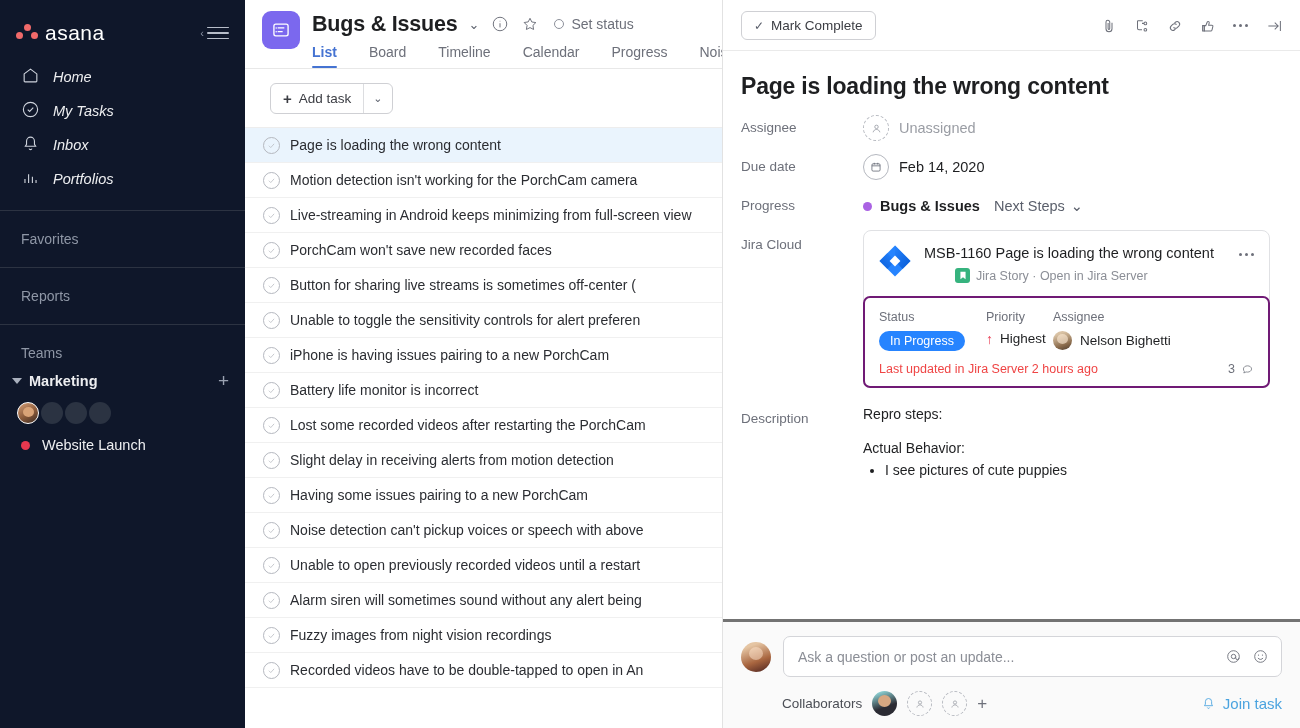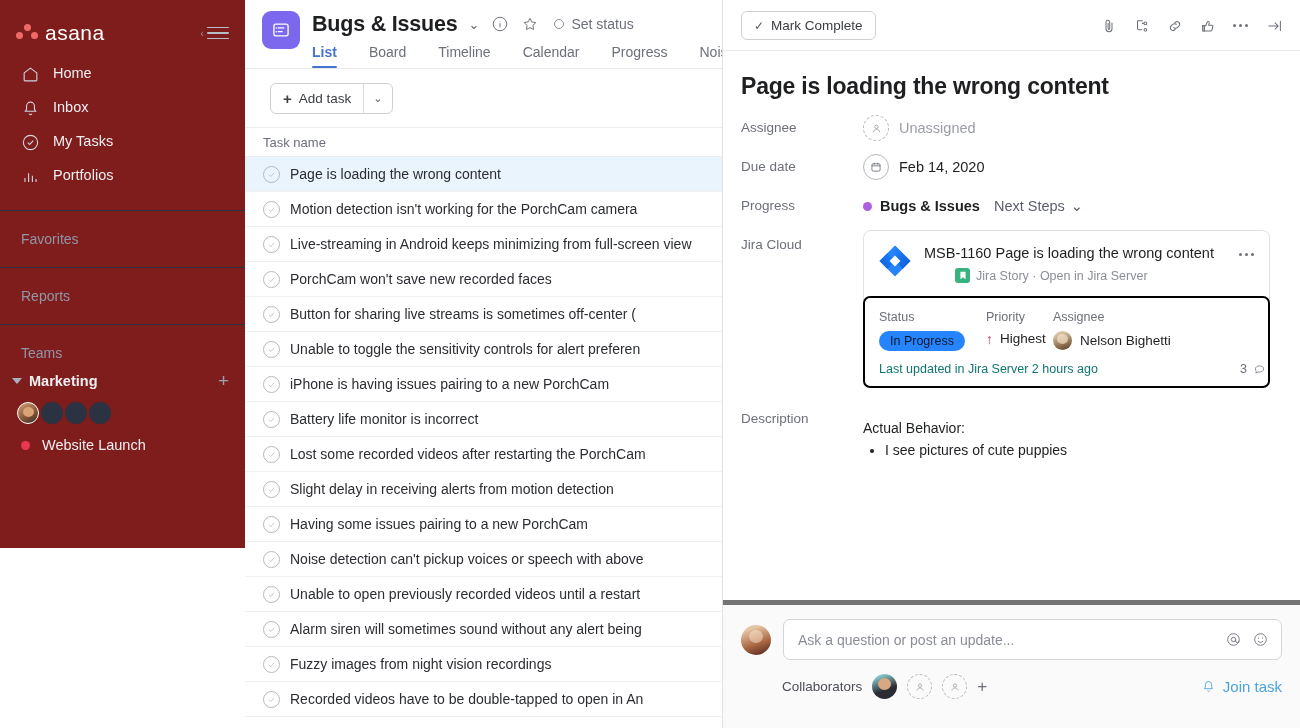--- a/index.html
+++ b/index.html
@@ -5,40 +5,40 @@
   * { box-sizing: border-box; margin: 0; padding: 0; }
   html, body {
     width: 1300px; height: 728px;
     font-family: "Liberation Sans", sans-serif;
     background: #fff; overflow: hidden;
   }
   .app { display: flex; width: 1300px; height: 728px; position: relative; }
 
   
   .sidebar {
-    width: 245px; height: 548px; background: #7f1d1d;
+    width: 245px; height: 728px; background: #0f172a;
     flex: 0 0 245px; color: #fff; position: relative;
   }
   .sb-top { display: flex; align-items: center; justify-content: space-between;
     padding: 16px 16px 0 16px; height: 50px; }
   .logo-wrap { display: flex; align-items: center; gap: 7px; }
   .logo-dots { position: relative; width: 22px; height: 18px; }
   .logo-dots i { position: absolute; border-radius: 50%; display: block; }
   .logo-dots i.d1 { width: 7px; height: 7px; background: #f06a6a; left: 7.5px; top: 0px; }
   .logo-dots i.d2 { width: 7px; height: 7px; background: #f06a6a; left: 0px; top: 8px; }
   .logo-dots i.d3 { width: 7px; height: 7px; background: #f06a6a; left: 15px; top: 8px; }
   .logo-text { font-size: 21px; letter-spacing: .5px; color: #fff; font-weight: 400; }
   .menu-collapse { display: flex; align-items: center; gap: 3px; cursor: pointer; }
   .menu-collapse .chev { color: #8a93a5; font-size: 11px; line-height: 1; }
   .ham { display: flex; flex-direction: column; gap: 4px; }
   .ham span { display: block; width: 22px; height: 1.6px; background: #b7bdc9; border-radius: 1px; }
 
   .nav { margin-top: 8px; padding-bottom: 12px; }
-  .nav-item { display: flex; align-items: flex-start; gap: 13px; padding: 7px 12px 7px 21px;
-    font-size: 14.5px; color: #edeef0; cursor: pointer; height: 34px; }
+  .nav-item { display: flex; align-items: flex-end; gap: 13px; padding: 7px 12px 7px 21px;
+    font-size: 14.5px; color: #edeef0; cursor: pointer; height: 34px; font-style: italic; }
   .nav-item .ico { width: 19px; height: 19px; display: flex; align-items: center; justify-content: center; }
   .nav-item .ico svg { width: 19px; height: 19px; stroke: #cfd4dd; fill: none; stroke-width: 1.4; }
 
   .sb-div { height: 1px; background: #2c3342; margin: 4px 0; }
   .sb-section { padding: 16px 0 16px 21px; font-size: 14px; color: #8f97a6; }
   .sb-section.teams { padding-bottom: 6px; }
   .team-row { display: flex; align-items: center; justify-content: space-between;
     padding: 4px 16px 4px 12px; }
   .team-left { display: flex; align-items: center; gap: 7px; }
   .caret { width: 0; height: 0; border-left: 5px solid transparent; border-right: 5px solid transparent;
@@ -157,48 +157,48 @@
   .jira-card { border: 1px solid #e0e1e4; border-radius: 8px; width: 100%; overflow: visible; }
   .jc-top { display: flex; align-items: flex-start; gap: 12px; padding: 13px 12px 13px 14px; }
   .jira-logo { width: 34px; height: 34px; flex: 0 0 34px; display: flex; align-items: center; justify-content: center; }
   .jc-lines { flex: 1; }
   .jc-title { font-size: 14.5px; color: #1e1f21; line-height: 1.25; }
   .jc-sub { display: flex; align-items: center; gap: 6px; margin-top: 6px; padding-left: 31px; }
   .jc-badge { width: 15px; height: 15px; border-radius: 3px; background: #36b37e;
     display: flex; align-items: center; justify-content: center; flex: 0 0 15px; }
   .jc-badge svg { width: 8px; height: 9px; fill: #fff; }
   .jc-subtext { font-size: 12.5px; color: #8b8e96; }
-  .jc-fields { border: 2px solid #000000; border-radius: 7px; margin: 0 -1px -1px -1px;
-    padding: 12px 2px 10px 14px; }
+  .jc-fields { border: 2px solid #701a75; border-radius: 7px; margin: 0 -1px -1px -1px;
+    padding: 12px 14px 10px 14px; }
   .jcf-row { display: flex; }
   .jcf-col { display: flex; flex-direction: column; gap: 7px; }
   .jcf-col.c1 { width: 107px; }
   .jcf-col.c2 { width: 67px; }
   .jcf-lab { font-size: 12.5px; color: #6d707a; }
-  .pill { background: #2684ff; color: #0f172a; font-size: 12.5px; border-radius: 11px;
+  .pill { background: #2684ff; color: #ffffff; font-size: 12.5px; border-radius: 11px;
     padding: 3px 11px; display: inline-block; width: fit-content; }
   .prio { display: flex; align-items: center; gap: 7px; font-size: 13.5px; color: #1e1f21; }
   .prio .arrow { color: #e8384f; font-size: 14px; font-weight: bold; line-height: 1; }
   .jassign { display: flex; align-items: center; gap: 8px; font-size: 13.5px; color: #1e1f21; }
   .jav { width: 19px; height: 19px; border-radius: 50%; flex: 0 0 19px; position:relative; overflow:hidden;
     background: linear-gradient(160deg,#d9c2a4 20%,#8a6b4c 70%,#4a3a2e 100%); }
   .jav::after{content:"";position:absolute;left:4px;top:3px;width:11px;height:10px;border-radius:50%;background:rgba(255,236,215,.6);}
   .jc-foot { display: flex; align-items: center; margin-top: 11px; }
-  .jc-foot-l { font-size: 12.5px; color: #0f766e; }
+  .jc-foot-l { font-size: 12.5px; color: #ef4444; }
   .jc-foot-r { margin-left: auto; display: flex; align-items: center; gap: 6px; font-size: 12.5px; color: #6d707a; }
   .jc-foot-r svg { width: 13px; height: 13px; stroke: #6d707a; fill: none; stroke-width: 1.4; }
 
   .desc-body { font-size: 14px; color: #1e1f21; line-height: 1.44; }
   .desc-body .ol { padding-left: 22px; margin-top: 2px; }
   .desc-body .ol li { margin-top: 2px; }
   .desc-body a { color: #4aa3df; text-decoration: none; }
   .desc-gap { height: 14px; }
   .desc-body .ul { padding-left: 22px; margin-top: 2px; }
 
-  .d-foot { border-top: 5px solid #737373; background: #fafafa; padding: 14px 18px 29px 18px; }
+  .d-foot { border-top: 3px solid #737373; background: #fafafa; padding: 14px 18px 12px 18px; }
   .cm-row { display: flex; align-items: center; gap: 12px; }
   .cm-av { width: 30px; height: 30px; border-radius: 50%; flex: 0 0 30px; position:relative; overflow:hidden;
     background: linear-gradient(160deg,#e5c5a3 18%,#a8653f 62%,#49211f 100%); }
   .cm-av::after{content:"";position:absolute;left:8px;top:5px;width:14px;height:13px;border-radius:50%;background:rgba(255,230,208,.5);}
   .cm-input { flex: 1; display: flex; align-items: center; border: 1px solid #d4d5d9;
     background: #fff; border-radius: 7px; height: 41px; padding: 0 11px 0 14px; cursor: text; }
   .cm-input span.ph { font-size: 14px; color: #8b8e96; flex: 1; }
   .cm-ic { width: 20px; height: 20px; margin-left: 7px; display:flex; align-items:center; justify-content:center; cursor: pointer;}
   .cm-ic svg { width: 17px; height: 17px; stroke: #6d707a; fill: none; stroke-width: 1.3; }
   .collab-row { display: flex; align-items: center; gap: 10px; margin-top: 14px; padding-left: 41px; }
@@ -244,34 +244,34 @@
         <span class="ico">
             <svg viewBox="0 0 24 24">
               <path d="M4 10l8-6 8 6v9a1 1 0 0 1-1 1H5a1 1 0 0 1-1-1z"></path>
             </svg>
           </span>
         <span>Home</span>
       </div>
       <div class="nav-item">
         <span class="ico">
             <svg viewBox="0 0 24 24">
+              <circle cx="12" cy="12" r="9"></circle>
+              <path d="M8.5 12.2l2.4 2.3 4.6-4.8"></path>
+            </svg>
+          </span>
+        <span>My Tasks</span>
+      </div>
+      <div class="nav-item">
+        <span class="ico">
+            <svg viewBox="0 0 24 24">
               <path d="M12 4a5 5 0 0 0-5 5v4l-1.5 2.5h13L17 13V9a5 5 0 0 0-5-5z"></path>
               <path d="M10.2 18.5a1.9 1.9 0 0 0 3.6 0"></path>
             </svg>
           </span>
         <span>Inbox</span>
-      </div>
-      <div class="nav-item">
-        <span class="ico">
-            <svg viewBox="0 0 24 24">
-              <circle cx="12" cy="12" r="9"></circle>
-              <path d="M8.5 12.2l2.4 2.3 4.6-4.8"></path>
-            </svg>
-          </span>
-        <span>My Tasks</span>
       </div>
       <div class="nav-item">
         <span class="ico">
             <svg viewBox="0 0 24 24">
               <path d="M5 14v5M9.6 8v11M14.4 11v8M19 15v4"></path>
             </svg>
           </span>
         <span>Portfolios</span>
       </div>
     </nav>
@@ -376,23 +376,20 @@
       <div class="addtask">
         <span class="lbl">
           <b>+</b>
           <span>Add task</span>
         </span>
         <span class="sep"></span>
         <span class="cv">⌄</span>
       </div>
     </div>
 
-    <div class="col-head">
-      <span>Task name</span>
-    </div>
 
     <div class="tasklist">
       <div class="task-row sel">
         <span class="check">
             <svg viewBox="0 0 24 24">
               <path d="M5 12.5l5 5 9-10"></path>
             </svg>
           </span>
         <span class="t-name">Page is loading the wrong content</span>
         <span class="t-date">Feb 14, 2020</span>
@@ -698,20 +695,21 @@
                 </div>
               </div>
             </div>
           </span>
         </div>
 
         <div class="frow" style="padding-top:16px;">
           <span class="flabel">Description</span>
           <span class="fval" style="display:block;padding-right:14px;align-items:flex-start;">
             <div class="desc-body">
+              <div>Repro steps:</div>
               <div class="desc-gap"></div>
               <div>Actual Behavior:</div>
               <ul class="ul">
                 <li>I see pictures of cute puppies</li>
               </ul>
             </div>
           </span>
         </div>
       </div>
 

